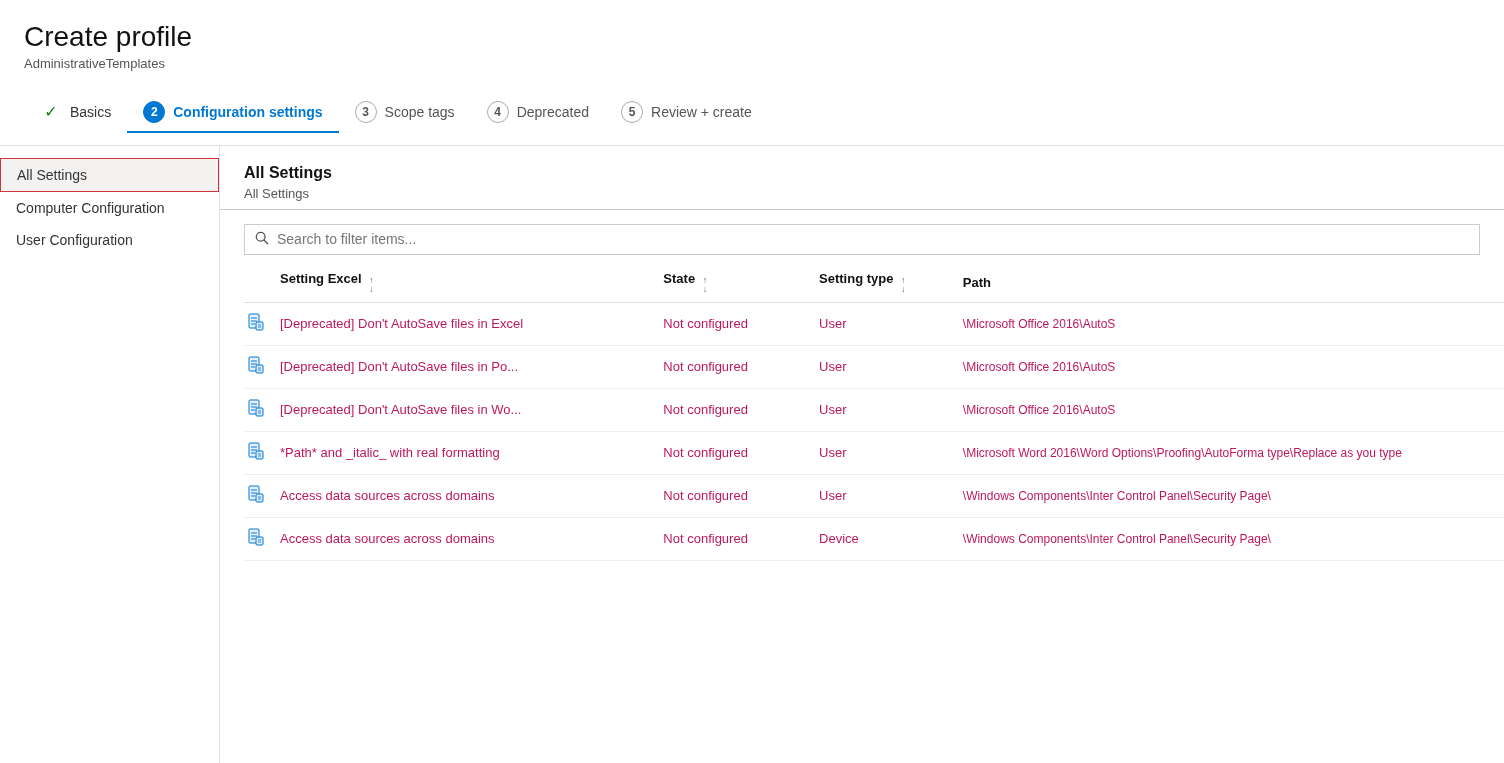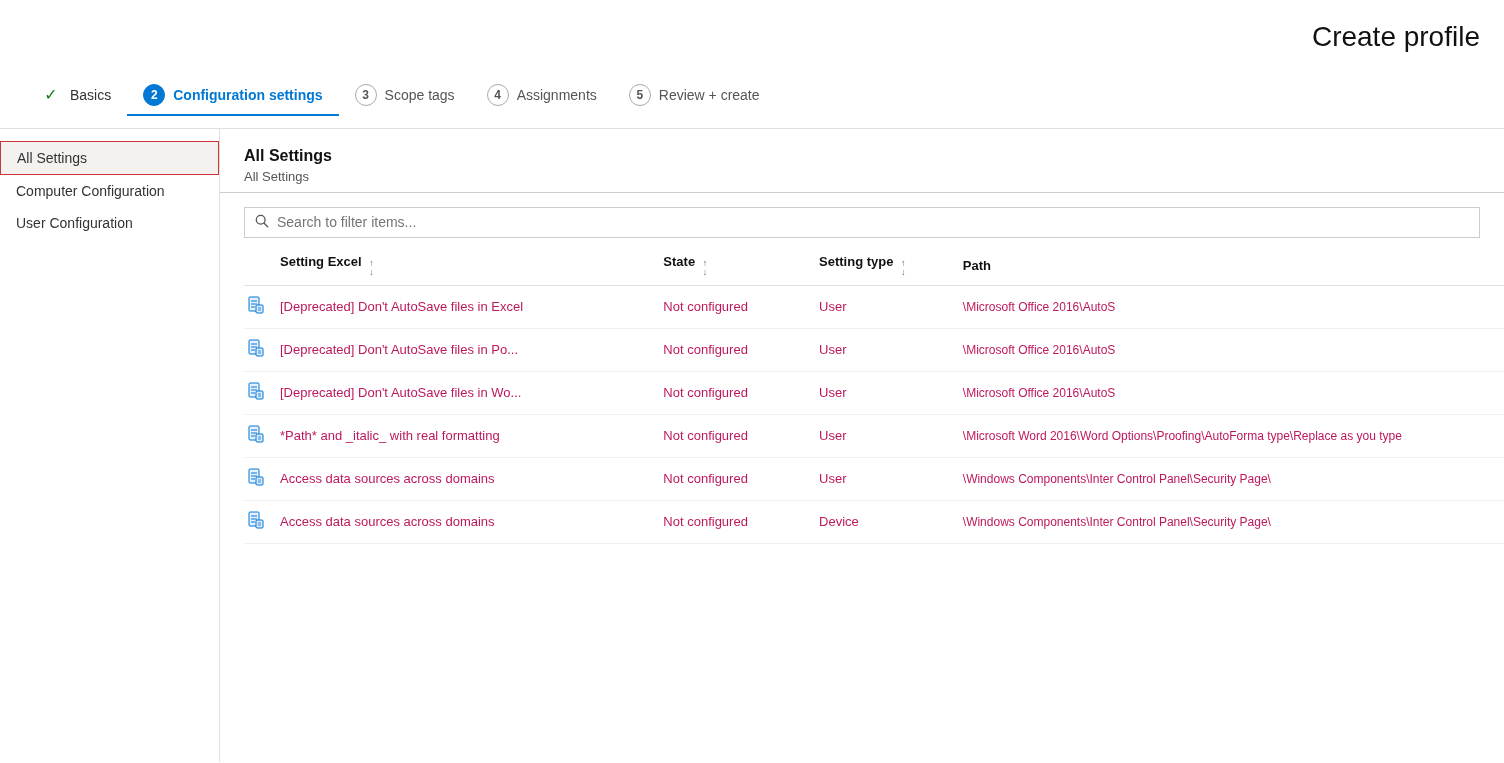--- a/index.html
+++ b/index.html
@@ -1,18 +1,18 @@
 <!DOCTYPE html>
 <html><head>
   <meta charset="utf-8">
   <style>
     * { box-sizing: border-box; margin: 0; padding: 0; }
     body { font-family: 'Segoe UI', Arial, sans-serif; font-size: 14px; color: #333; background: #fff; overflow: hidden; }
 
-    .page-header { padding: 20px 24px 10px 24px; text-align: right; }
+    .page-header { padding: 20px 24px 10px 24px; }
     .page-title { font-size: 28px; font-weight: 300; color: #111; line-height: 1.2; }
     .page-subtitle { font-size: 13px; color: #555; margin-top: 2px; }
 
     .wizard-tabs { display: flex; align-items: center; padding: 12px 24px; border-bottom: 1px solid #e0e0e0; gap: 0; }
     .wizard-tab { display: flex; align-items: center; gap: 8px; padding: 8px 16px; cursor: pointer; color: #555; font-size: 14px; white-space: nowrap; border-bottom: 2px solid transparent; position: relative; }
     .wizard-tab.active { color: #0078d4; font-weight: 600; border-bottom: 2px solid #0078d4; }
     .wizard-tab.completed { color: #333; }
     .wizard-tab-number { width: 22px; height: 22px; border-radius: 50%; border: 1.5px solid #aaa; display: flex; align-items: center; justify-content: center; font-size: 12px; font-weight: 600; flex-shrink: 0; }
     .wizard-tab.active .wizard-tab-number { background: #0078d4; border-color: #0078d4; color: #fff; }
     .wizard-tab-checkmark { width: 22px; height: 22px; display: flex; align-items: center; justify-content: center; color: #107c10; font-size: 16px; }
@@ -51,38 +51,39 @@
     .table-scroll { flex: 1; overflow-y: scroll; padding-left: 24px; }
     .table-scroll::-webkit-scrollbar { width: 10px; }
     .table-scroll::-webkit-scrollbar-track { background: #f0f0f0; }
     .table-scroll::-webkit-scrollbar-thumb { background: #b0b0b0; }
   </style>
 </head>
 <body>
 
 <div class="page-header">
   <div class="page-title">Create profile</div>
+  <div class="page-subtitle">AdministrativeTemplates</div>
 </div>
 
 <div class="wizard-tabs">
   <div class="wizard-tab completed">
     <div class="wizard-tab-checkmark">✓</div>
     <span>Basics</span>
   </div>
   <div class="wizard-tab active">
     <div class="wizard-tab-number">2</div>
     <span>Configuration settings</span>
   </div>
   <div class="wizard-tab">
     <div class="wizard-tab-number">3</div>
     <span>Scope tags</span>
   </div>
   <div class="wizard-tab">
     <div class="wizard-tab-number">4</div>
-    <span>Assignments</span>
+    <span>Deprecated</span>
   </div>
   <div class="wizard-tab">
     <div class="wizard-tab-number">5</div>
     <span>Review + create</span>
   </div>
 </div>
 
 <div class="main-layout">
 
   <div class="sidebar">

